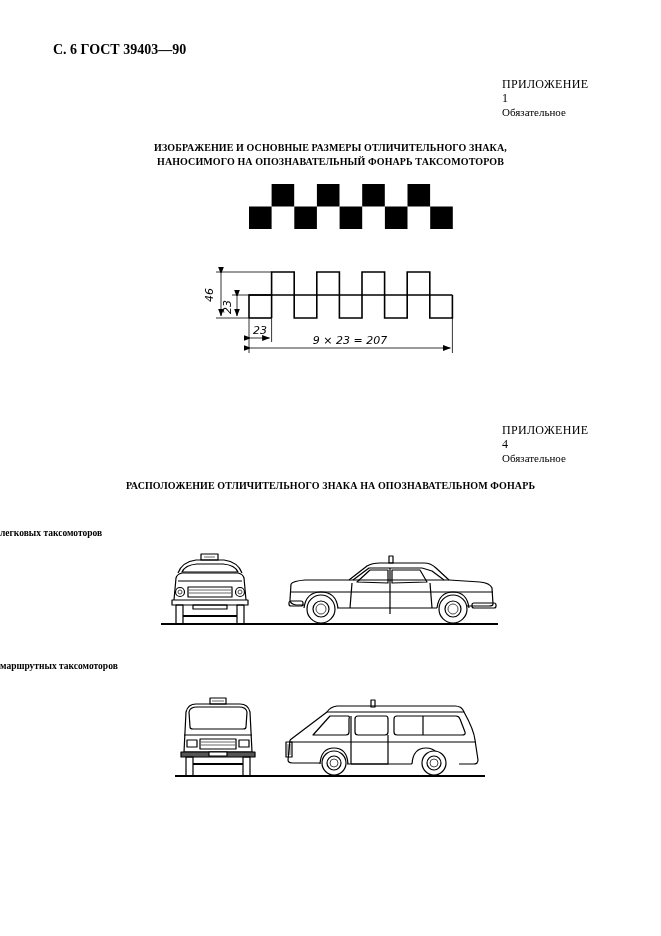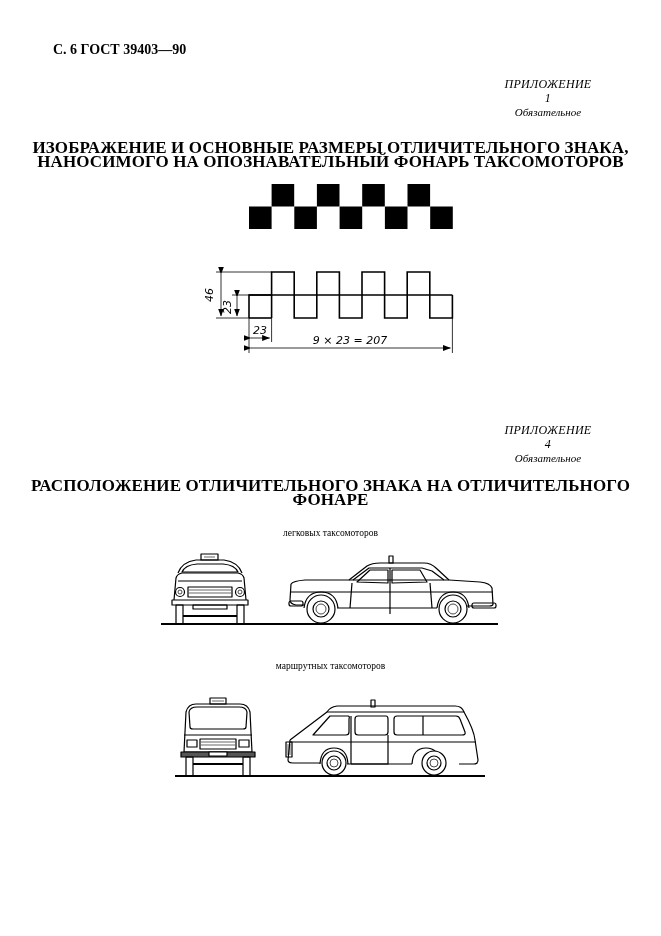--- a/index.html
+++ b/index.html
@@ -1,22 +1,22 @@
 <!DOCTYPE html>
 <html><head>
   <meta charset="utf-8">
   <style>
     html, body { margin: 0; padding: 0; background: #ffffff; }
     body { width: 661px; height: 936px; position: relative; overflow: hidden; color: #000; font-family: "Liberation Serif", serif; }
     .abs { position: absolute; }
     .page-header { left: 53px; top: 42px; font-size: 14px; font-weight: bold; letter-spacing: 0; }
-    .appendix { right: 67px; text-align: center; font-style: italic; font-size: 11px; line-height: 14px; }
+    .appendix { right: 67px; text-align: left; font-size: 11px; line-height: 14px; }
     .appendix .num { font-size: 12px; letter-spacing: 0.3px; }
-    .section-title { left: 0; width: 661px; text-align: center; font-weight: bold; font-size: 17px; line-height: 14px; letter-spacing: 0.1px; }
-    .subtitle { left: 0; width: 661px; text-align: center; font-weight: normal; font-size: 9.5px; }
+    .section-title { left: 0; width: 661px; text-align: center; font-weight: bold; font-size: 10px; line-height: 14px; letter-spacing: 0.1px; }
+    .subtitle { left: 0; width: 661px; text-align: left; font-weight: bold; font-size: 9.5px; }
     svg { position: absolute; overflow: visible; }
     .dim-text { font-family: "DejaVu Sans", sans-serif; font-style: italic; font-size: 11px; }
   </style>
 </head>
 <body>
 
 <div class="abs page-header">С. 6 ГОСТ 39403—90</div>
 
 <div class="abs appendix" style="top:77px; left:502px;">
   <div class="num">ПРИЛОЖЕНИЕ 1</div>
@@ -80,21 +80,21 @@
   <text class="dim-text" x="231" y="307" text-anchor="middle" transform="rotate(-90 231 307)">23</text>
   <text class="dim-text" x="260" y="334" text-anchor="middle">23</text>
   <text class="dim-text" x="350" y="344" text-anchor="middle">9 × 23 = 207</text>
 </svg>
 
 <div class="abs appendix" style="top:423px; left:502px;">
   <div class="num">ПРИЛОЖЕНИЕ 4</div>
   <div>Обязательное</div>
 </div>
 
-<div class="abs section-title" style="top:479px;">РАСПОЛОЖЕНИЕ ОТЛИЧИТЕЛЬНОГО ЗНАКА НА ОТЛИЧИТЕЛЬНОГО ФОНАРЕ</div>
+<div class="abs section-title" style="top:479px;">РАСПОЛОЖЕНИЕ ОТЛИЧИТЕЛЬНОГО ЗНАКА НА ОПОЗНАВАТЕЛЬНОМ ФОНАРЬ</div>
 
 <div class="abs subtitle" style="top:528px;">легковых таксомоторов</div>
 
 <svg style="left:0; top:0;" width="661" height="936" viewBox="0 0 661 936">
   <g stroke="#000" fill="none" stroke-width="1.2" stroke-linejoin="round">
 
     <line x1="161" y1="624" x2="498" y2="624" stroke-width="2"></line>
 
     <g>
 

